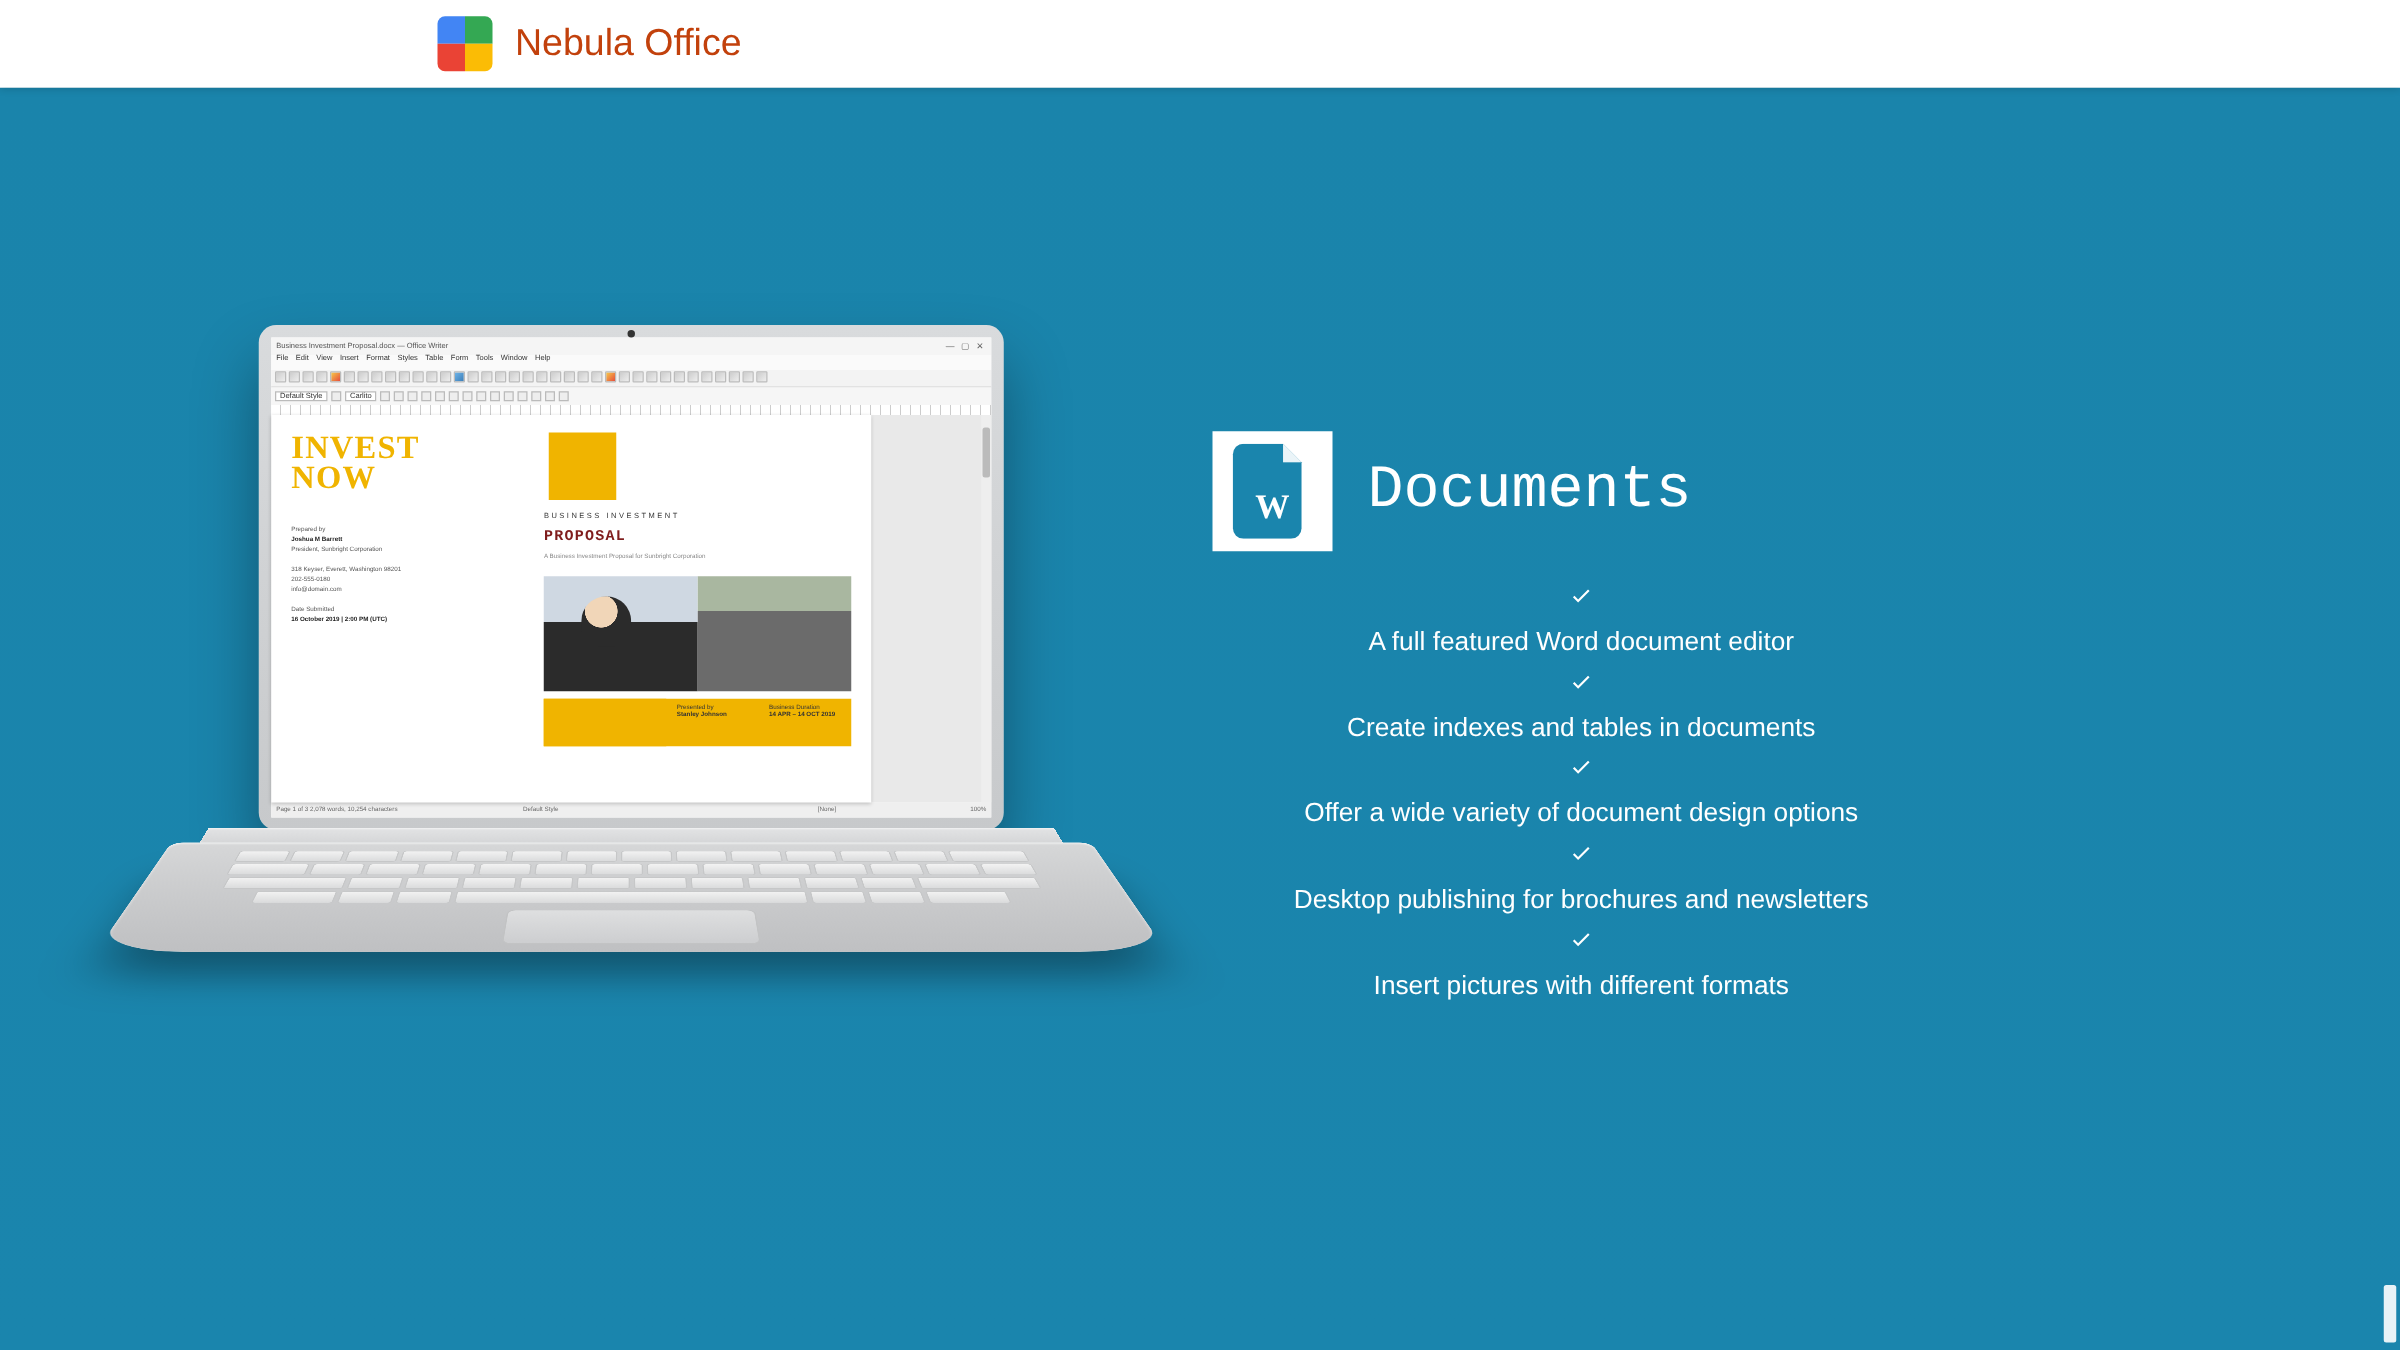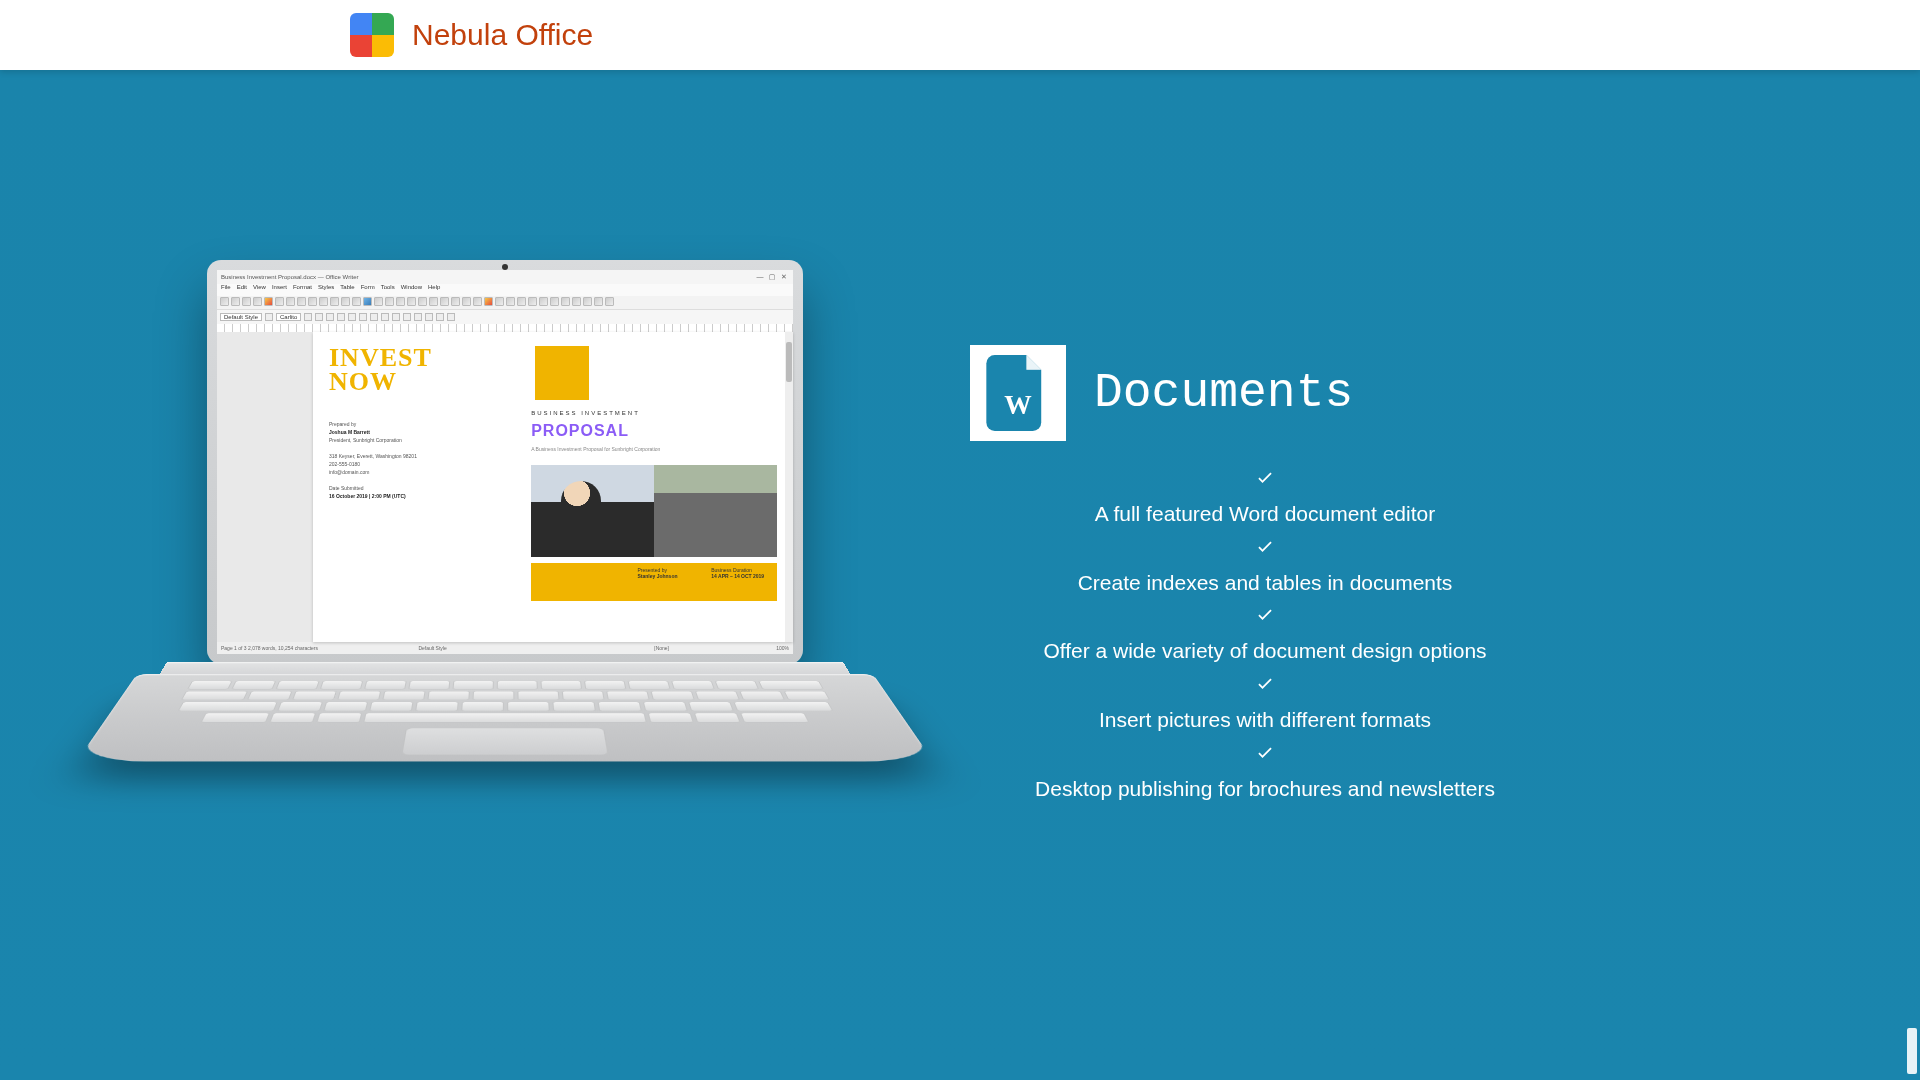--- a/index.html
+++ b/index.html
@@ -65,32 +65,32 @@
   .titlebar .wbtns span{ display:inline-block; width:10px; text-align:center; font-size:7px; color:#666;}
   .menubar { height:12px; background:#fafafa; display:flex; gap:6px; padding:0 4px; font-size:6px; color:#333;}
   .toolbar { height:14px; background:#f3f3f3; border-bottom:1px solid #ddd; display:flex; gap:2px; padding:1px 3px;}
   .toolbar span{ width:9px;height:9px;background:linear-gradient(135deg,#ccc,#eee);border:1px solid #bbb;border-radius:1px;}
   .toolbar span.col{ background:linear-gradient(135deg,#f7c948,#e74c3c);}
   .toolbar span.blue{ background:linear-gradient(135deg,#6fb4e8,#3a7db8);}
   .stylebar{ height:14px; background:#f6f6f6; display:flex; align-items:center; gap:3px; padding:0 3px; font-size:6px;}
   .stylebar .sel{ border:1px solid #bbb; padding:0 3px; background:#fff;}
   .stylebar .ic{ width:8px;height:8px;border:1px solid #bbb;background:#eee;}
   .ruler{ height:8px; background:repeating-linear-gradient(90deg,#fff,#fff 7px,#ccc 7px,#ccc 8px);}
-  .canvas-area{ flex:1; background:#e9e9e9; display:flex; justify-content:flex-end; padding:0; position:relative;}
+  .canvas-area{ flex:1; background:#e9e9e9; display:flex; justify-content:flex-start; padding:0; position:relative;}
   .vscroll{ position:absolute; right:0; top:0; bottom:0; width:8px; background:#eee;}
   .vscroll .thumb{ width:6px; height:40px; background:#bbb; margin:10px auto; border-radius:2px;}
   .page{ width:480px; background:#fff; box-shadow:0 1px 3px rgba(0,0,0,.2); padding:14px 16px; position:relative; display:flex; gap:14px;}
   .page-left{ width:42%; display:flex; flex-direction:column;}
   .invest{ font-family: Georgia, 'Times New Roman', serif; font-weight:900; color:#f0b400; font-size:26px; line-height:.93; letter-spacing:1px;}
   .meta{ margin-top:26px; font-size:5px; color:#555; line-height:1.6;}
   .meta b{ color:#222;}
   .page-right{ flex:1; display:flex; flex-direction:column; gap:6px;}
   .ysq{ width:54px;height:54px;background:#f0b400; align-self:flex-start; margin-left:4px;}
   .ptitle{ font-size:6px; letter-spacing:2px; color:#333; margin-top:4px;}
-  .ptitle2{ font-family:Liberation Sans, sans-serif; font-size:16px; font-weight:900; letter-spacing:1px; color:#8b5cf6;}
+  .ptitle2{ font-family:Liberation Mono, monospace; font-size:12px; font-weight:900; letter-spacing:1px; color:#7f1d1d;}
   .psub{ font-size:5px; color:#888; line-height:1.3;}
   .photos{ display:flex; gap:0; margin-top:6px; height:92px;}
   .ph{ flex:1; background:#999;}
   .ph.ph1{ background:linear-gradient(180deg,#cfd8e2 40%,#2b2b2b 40%); position:relative;}
   .ph.ph1::after{content:""; position:absolute; left:24%; top:18%; width:40px;height:40px; background:radial-gradient(circle at 40% 30%, #f1d6b8 0 35%, transparent 36%), #2b2b2b; border-radius:50% 50% 40% 40%;}
   .ph.ph2{ background:linear-gradient(180deg,#a9b7a0 30%,#6b6b6b 30%);}
   .ybar{ display:flex; height:38px; background:#f0b400; margin-top:0;}
   .ybar .seg{ flex:1; padding:4px 8px; font-size:5px; color:#333;}
   .ybar .seg.blank{flex:0 0 40%; background:#f0b400;}
   .statusbar{ height:12px; background:#efefef; display:flex; justify-content:space-between; align-items:center; padding:0 4px; font-size:5px; color:#666;}
@@ -390,27 +390,27 @@
       <li>
         <span class="chk"><svg viewBox="0 0 24 24">
               <path fill="#fff" d="M9 16.2l-3.5-3.5L4 14.2 9 19.2 20 8.2l-1.5-1.5z"></path>
             </svg></span>
         <span>Offer a wide variety of document design options</span>
       </li>
       <li>
         <span class="chk"><svg viewBox="0 0 24 24">
               <path fill="#fff" d="M9 16.2l-3.5-3.5L4 14.2 9 19.2 20 8.2l-1.5-1.5z"></path>
             </svg></span>
-        <span>Insert pictures with different formats</span>
+        <span>Desktop publishing for brochures and newsletters</span>
       </li>
       <li>
         <span class="chk"><svg viewBox="0 0 24 24">
               <path fill="#fff" d="M9 16.2l-3.5-3.5L4 14.2 9 19.2 20 8.2l-1.5-1.5z"></path>
             </svg></span>
-        <span>Desktop publishing for brochures and newsletters</span>
+        <span>Insert pictures with different formats</span>
       </li>
     </ul>
   </div>
 
   <div class="scroll-ind">
       <div class="knob"></div>
     </div>
 </div>
 
 </body></html>

